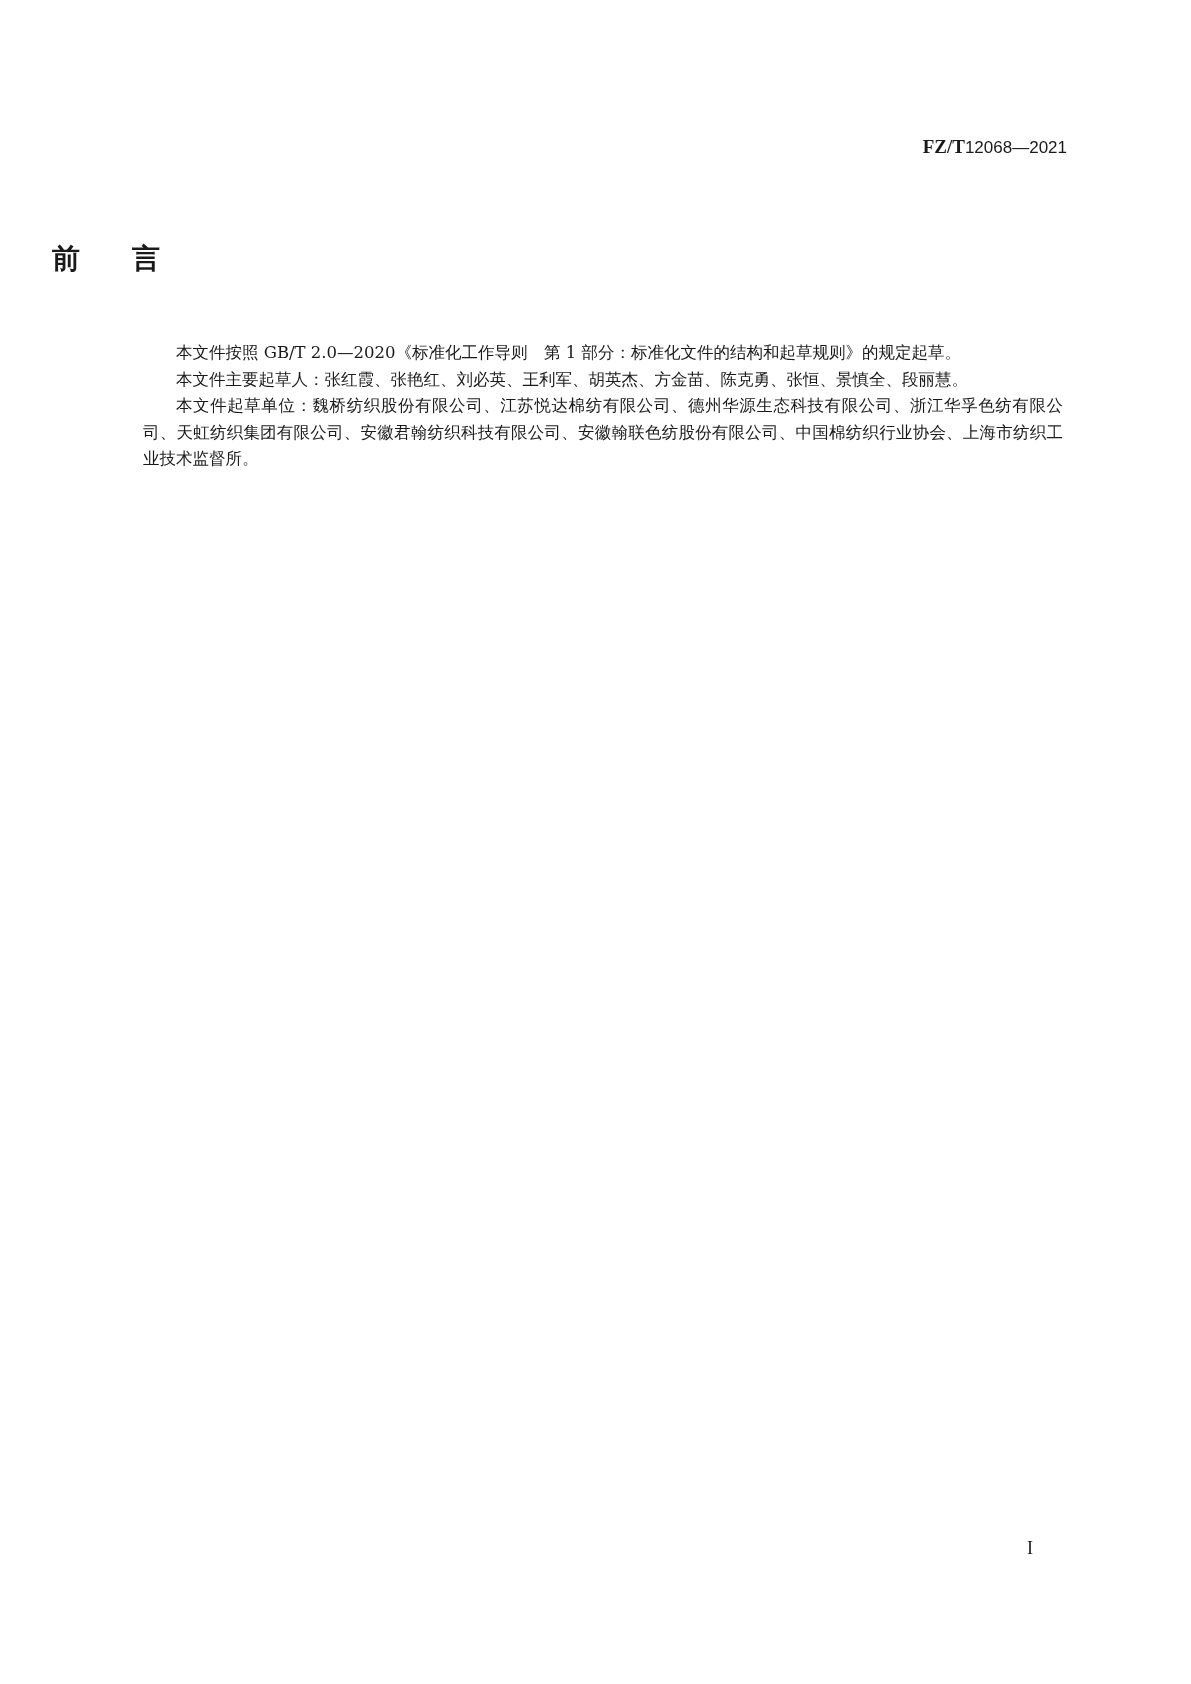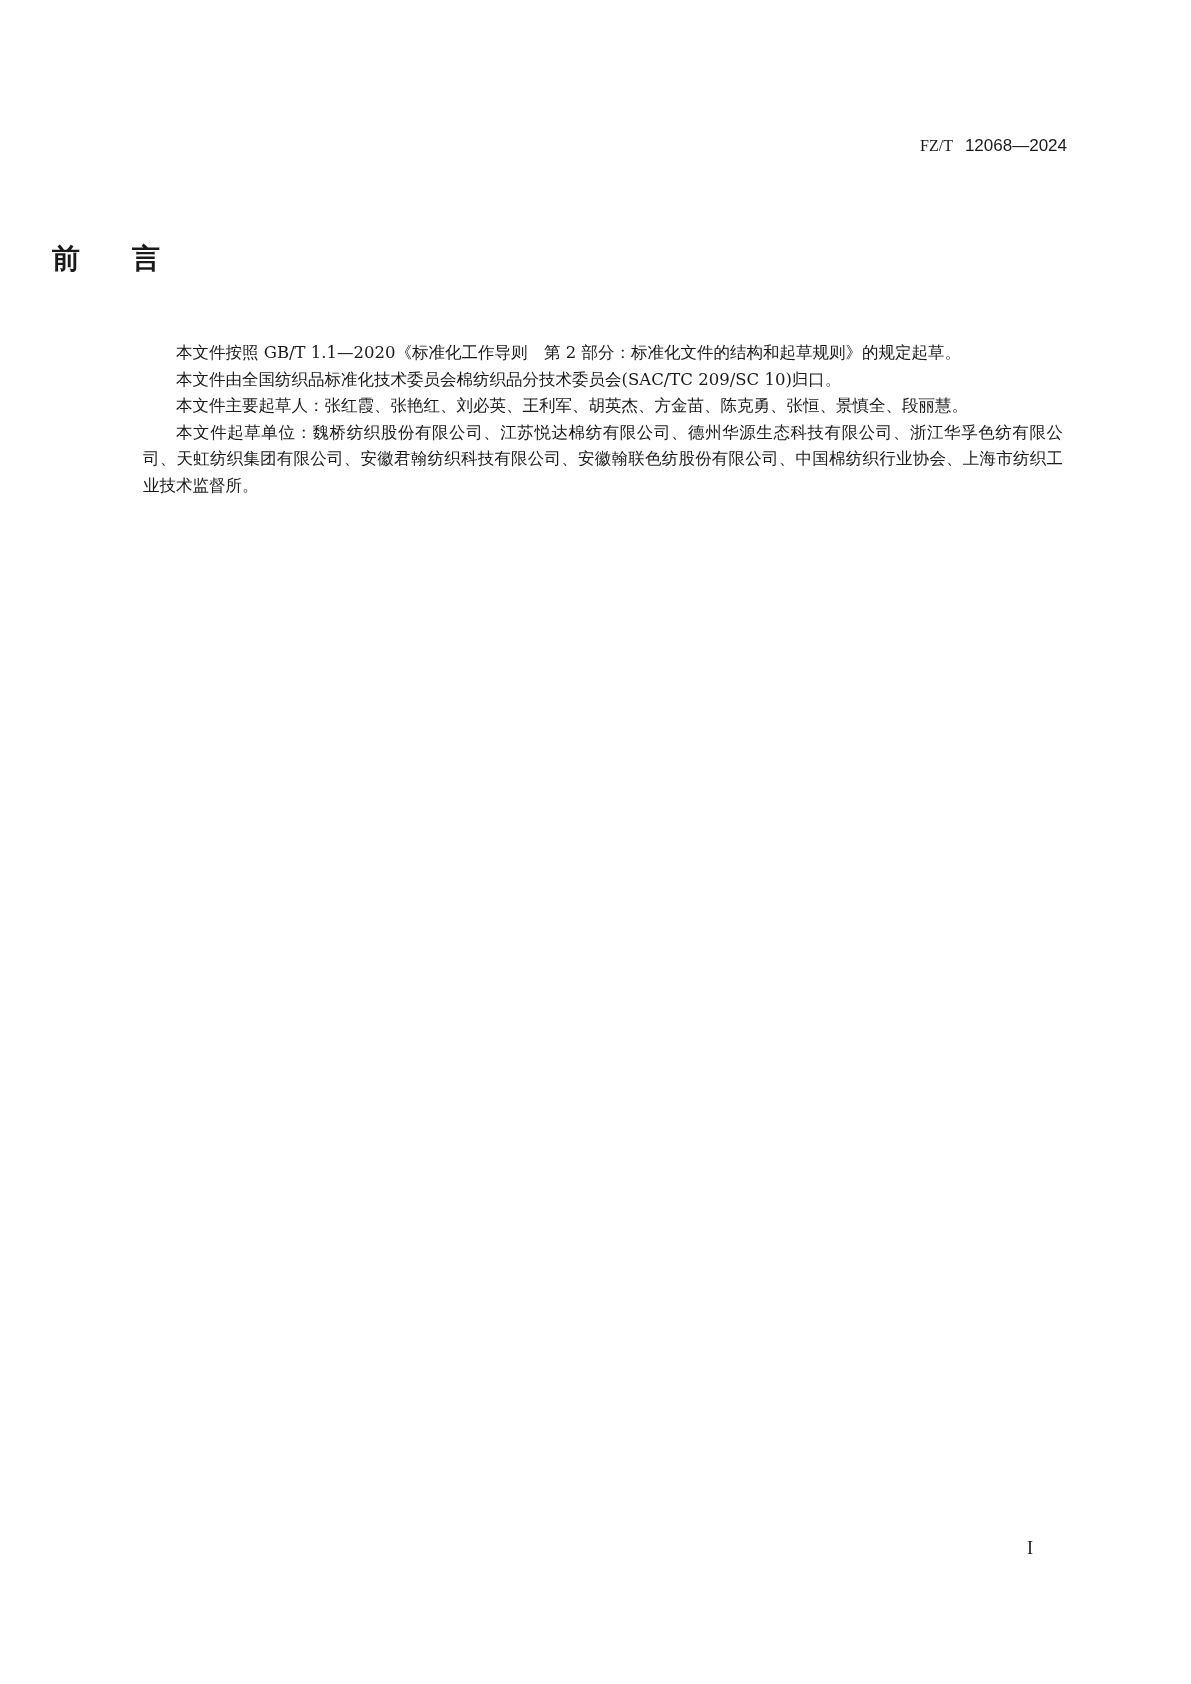--- a/index.html
+++ b/index.html
@@ -1,32 +1,31 @@
 <!DOCTYPE html>
 <html><head>
 <meta charset="utf-8">
 <style>
   html, body { margin: 0; padding: 0; background: #ffffff; }
   body { width: 1191px; height: 1684px; position: relative; overflow: hidden; color: #1a1a1a; }
   .std-code { position: absolute; top: 136px; right: 124px; font-size: 17px; font-family: "Liberation Sans", sans-serif; white-space: nowrap; }
-  .std-code .prefix { font-family: "Liberation Serif", serif; font-weight: normal; font-size: 16px; margin-right: 12px; }
+  .std-code .prefix { font-family: "Liberation Serif", serif; font-weight: bold; font-size: 19px; margin-right: 0; }
   .title { position: absolute; top: 240px; left: 0; width: 1191px; text-align: left; font-family: "DejaVu Sans", sans-serif; font-weight: bold; font-size: 28px; letter-spacing: 52px; text-indent: 52px; }
   .content { position: absolute; top: 340px; left: 143px; width: 920px; font-family: "DejaVu Serif", serif; font-size: 16.5px; line-height: 26.5px; text-align: justify; }
   .content p { margin: 0; text-indent: 2em; }
   .page-number { position: absolute; top: 1538px; left: 1027px; font-family: "Liberation Serif", serif; font-size: 18px; }
 </style>
 </head>
 <body>
 
 <div class="std-code">
-  <span class="prefix">FZ/T</span><span>12068—2024</span>
+  <span class="prefix">FZ/T</span><span>12068—2021</span>
 </div>
 
 <div class="title">前言</div>
 
 <div class="content">
-  <p>本文件按照 GB/T 1.1—2020《标准化工作导则　第 2 部分：标准化文件的结构和起草规则》的规定起草。</p>
-  <p>本文件由全国纺织品标准化技术委员会棉纺织品分技术委员会(SAC/TC 209/SC 10)归口。</p>
+  <p>本文件按照 GB/T 2.0—2020《标准化工作导则　第 1 部分：标准化文件的结构和起草规则》的规定起草。</p>
   <p>本文件主要起草人：张红霞、张艳红、刘必英、王利军、胡英杰、方金苗、陈克勇、张恒、景慎全、段丽慧。</p>
   <p>本文件起草单位：魏桥纺织股份有限公司、江苏悦达棉纺有限公司、德州华源生态科技有限公司、浙江华孚色纺有限公司、天虹纺织集团有限公司、安徽君翰纺织科技有限公司、安徽翰联色纺股份有限公司、中国棉纺织行业协会、上海市纺织工业技术监督所。</p>
 </div>
 
 <div class="page-number">I</div>
 
 </body></html>

